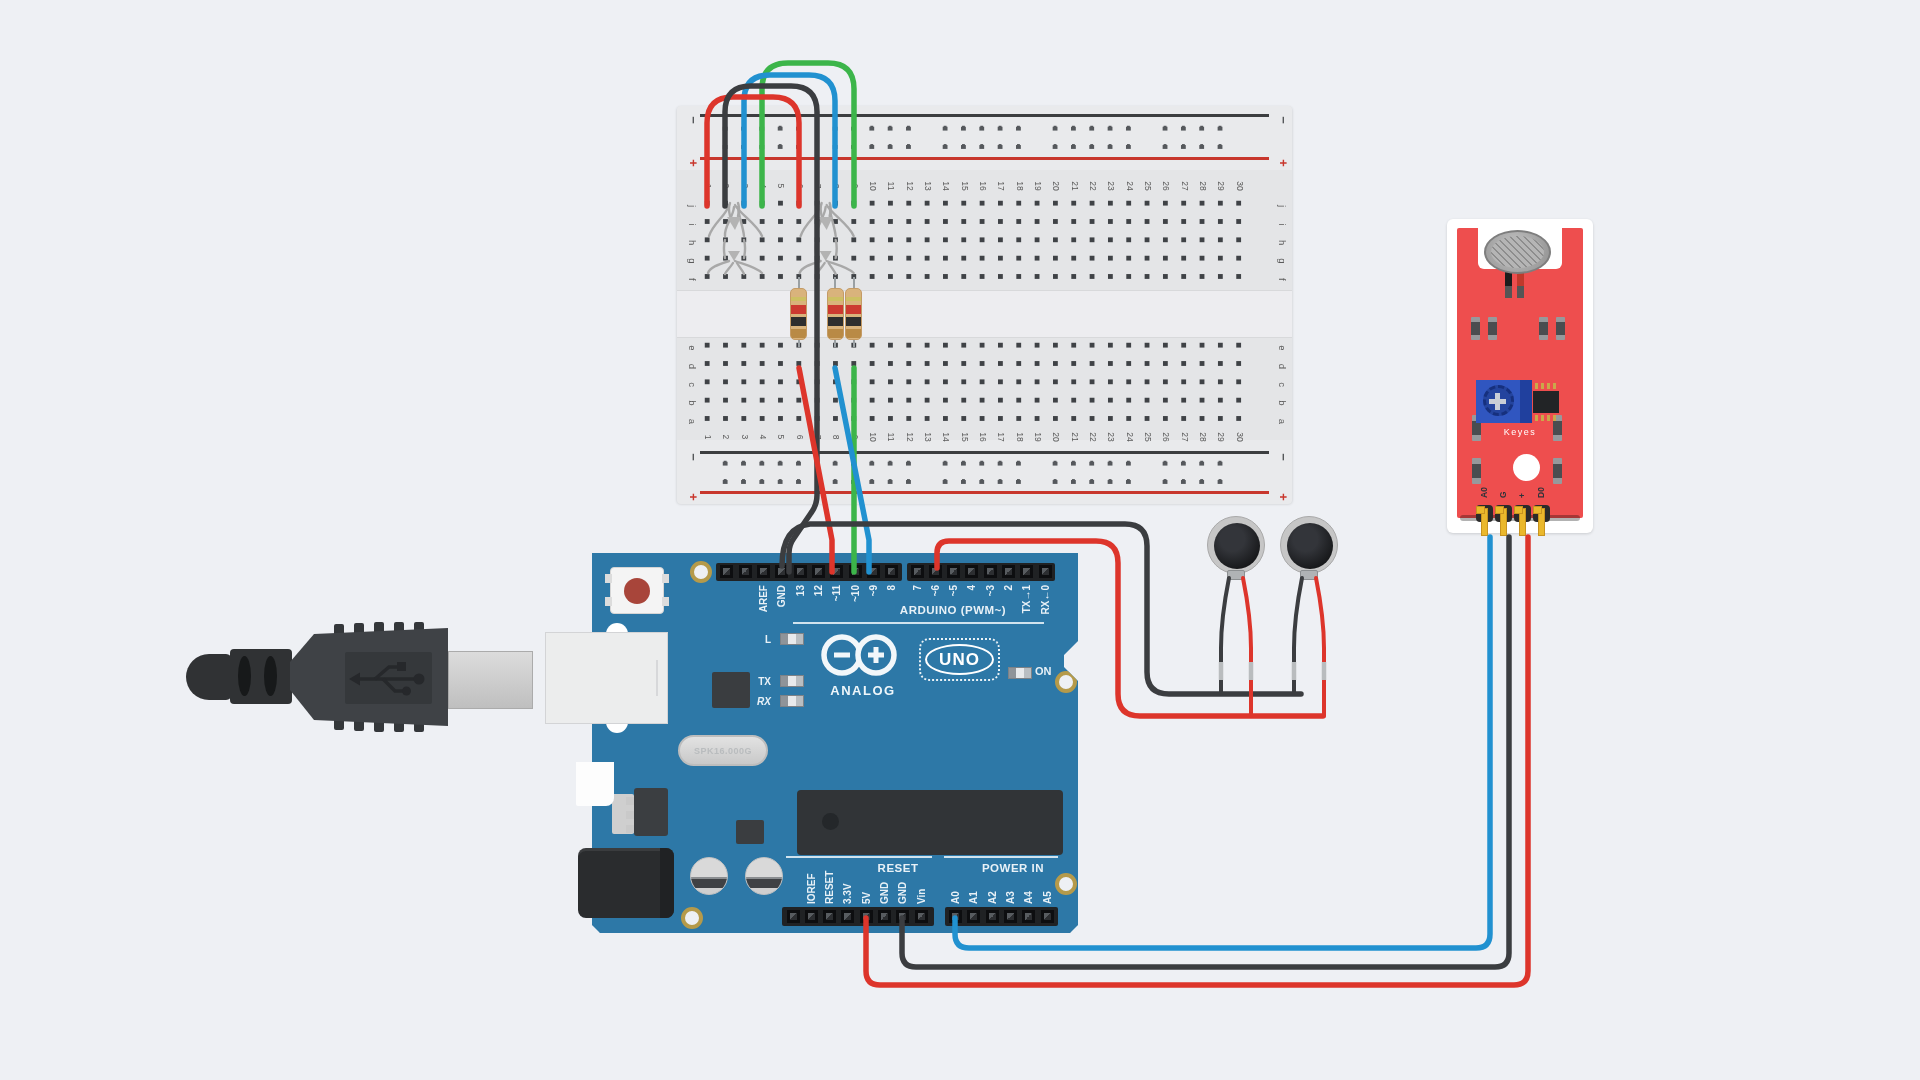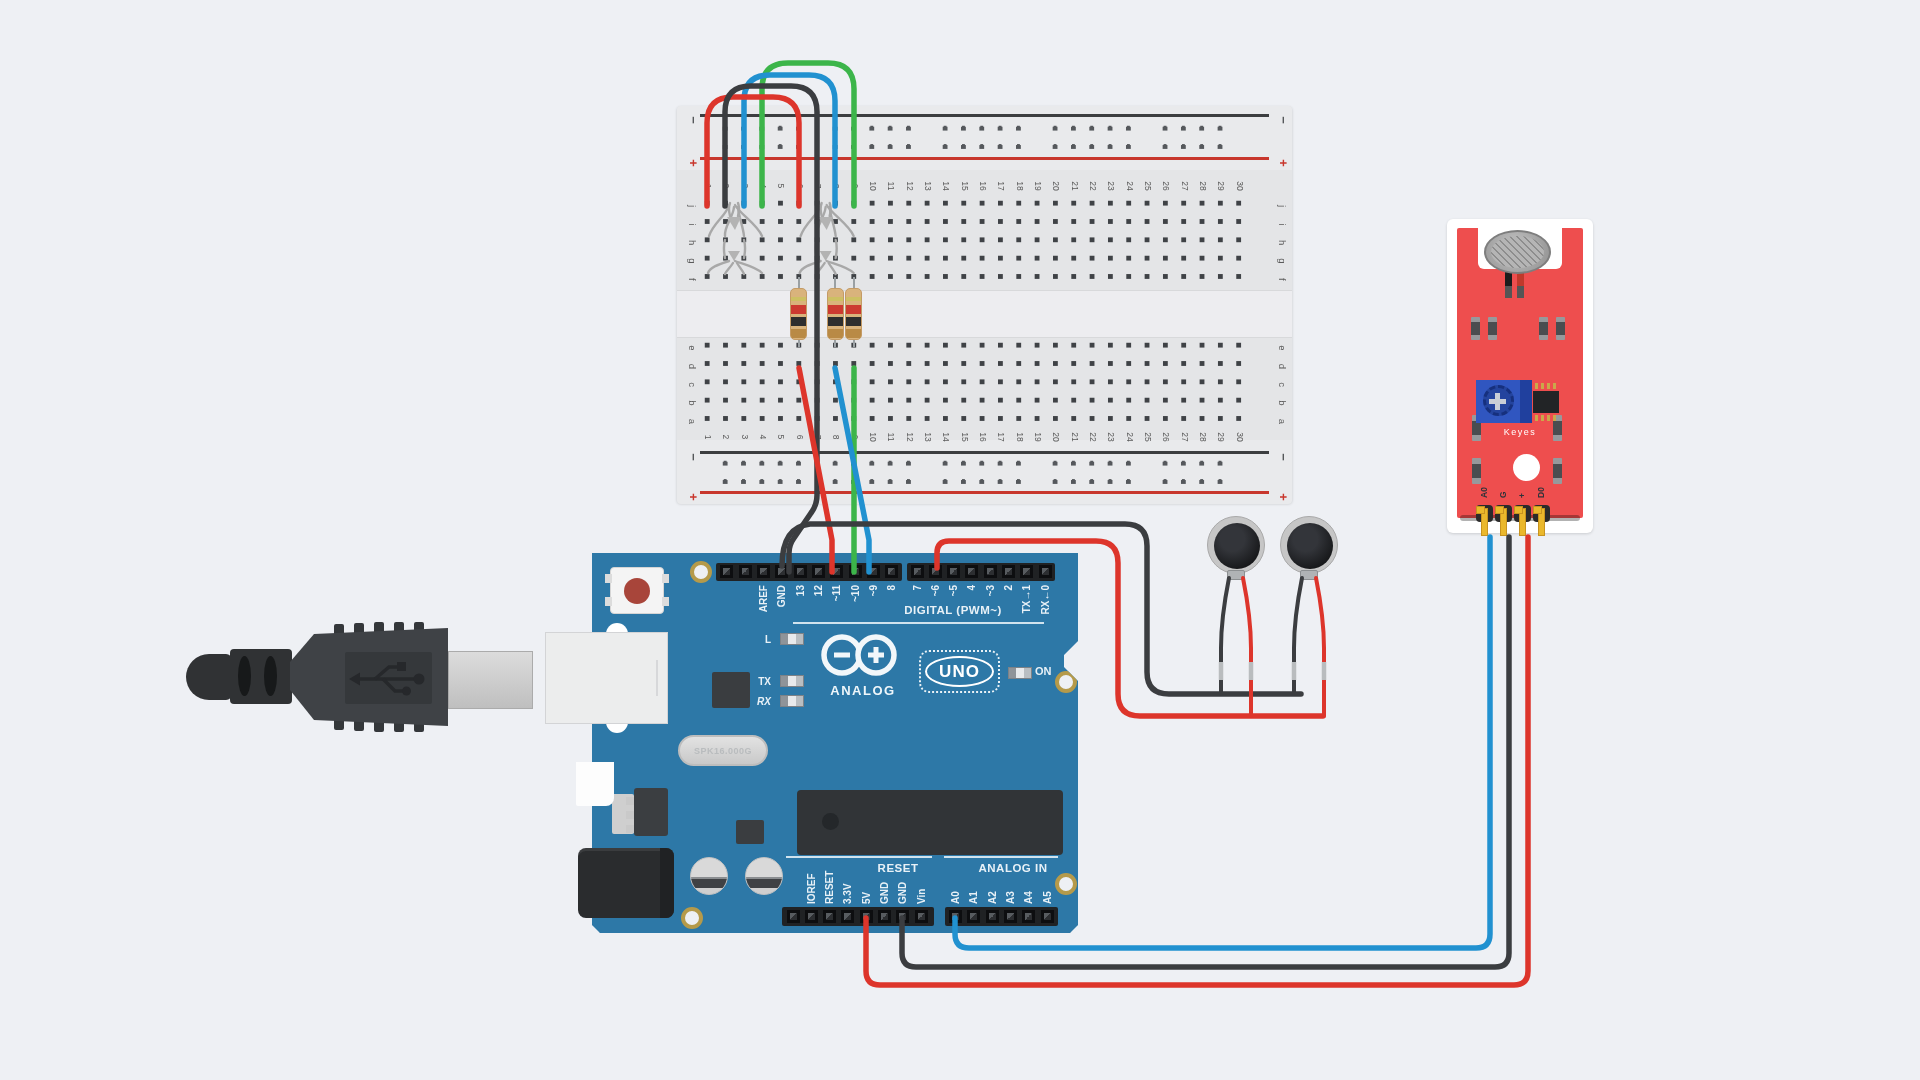--- a/index.html
+++ b/index.html
@@ -37,21 +37,21 @@
   #reset-btn{left:18px;top:14px;width:54px;height:47px;background:#f4f4f4;border-radius:4px;border:1px solid #d5d5d5;box-sizing:border-box;}
   #reset-btn .tab{position:absolute;width:7px;height:9px;background:#dcdcdc;}
   #reset-cap{left:13px;top:10px;width:26px;height:26px;border-radius:50%;background:#a8453a;}
   #atmega{left:205px;top:237px;width:266px;height:65px;background:#313437;border-radius:4px;}
   #atmega .dimple{position:absolute;left:25px;top:23px;width:17px;height:17px;border-radius:50%;background:#24272a;}
   #crystal{left:86px;top:182px;width:90px;height:31px;border-radius:16px;background:linear-gradient(#e2e2e2,#c9c9c9);
            border:2px solid #bdbdbd;box-sizing:border-box;color:#b9bcbe;font-size:9px;font-weight:bold;
            display:flex;align-items:center;justify-content:center;letter-spacing:.5px;}
   .cap{width:38px;height:38px;border-radius:50%;border:1px solid #c2c2c2;box-sizing:border-box;
        background:linear-gradient(180deg,#d9d9d9 0 52%,#8a8d90 52% 58%,#3f4144 58% 84%,#cfcfcf 84%);}
-  #uno-badge{left:327px;top:97px;width:81px;height:43px;border:2px dotted rgba(255,255,255,.9);border-radius:10px;box-sizing:border-box;}
+  #uno-badge{left:327px;top:85px;width:81px;height:43px;border:2px dotted rgba(255,255,255,.9);border-radius:10px;box-sizing:border-box;}
   #uno-oval{position:absolute;left:4px;top:4px;width:69px;height:31px;border:2px solid #fff;border-radius:50%;box-sizing:border-box;
             display:flex;align-items:center;justify-content:center;color:#fff;font-size:17px;font-weight:600;letter-spacing:1px;}
   #brand-text{left:226px;top:130px;width:90px;text-align:center;color:#eef6fa;font-weight:bold;font-size:13px;letter-spacing:1.5px;}
   
   .usb-dark{background:#303234;}
   #usb-body{left:290px;top:626px;width:158px;height:102px;background:#3f4246;
      clip-path:polygon(0px 36px,24px 8px,158px 2px,158px 100px,24px 94px,0px 64px);}
   #usb-panel{left:345px;top:652px;width:87px;height:52px;background:#35383b;border-radius:2px;}
   
   #sensor-card{left:1447px;top:219px;width:146px;height:314px;background:#ffffff;border-radius:6px;box-shadow:0 1px 3px rgba(0,0,0,.15);}
@@ -241,23 +241,23 @@
           <div class="pin-i" style="position:absolute;left:3px;top:3px;"></div>
         </div>
         <div class="abs pin-o" style="left:448.54999999999995px;top:357px;">
           <div class="pin-i" style="position:absolute;left:3px;top:3px;"></div>
         </div>
       </div>
 
     <div class="abs silk" style="left:201px;top:69px;width:251px;height:2px;"></div>
     <div class="abs silk" style="left:194px;top:303px;width:146px;height:2px;"></div>
     <div class="abs silk" style="left:352px;top:303px;width:114px;height:2px;"></div>
-    <div class="abs sect-label" style="left:276px;top:51px;width:170px;">DIGITAL (PWM~)</div>
+    <div class="abs sect-label" style="left:276px;top:51px;width:170px;">ARDUINO (PWM~)</div>
     <div class="abs sect-label" style="left:266px;top:309px;width:80px;">RESET</div>
-    <div class="abs sect-label" style="left:381px;top:309px;width:80px;">ANALOG IN</div>
+    <div class="abs sect-label" style="left:381px;top:309px;width:80px;">POWER IN</div>
 
     <div class="abs led-label" style="left:165px;top:81px;width:14px;">L</div>
     <div class="abs led-rect" style="left:188px;top:80px;"></div>
     <div class="abs led-label" style="left:157px;top:123px;width:22px;">TX</div>
     <div class="abs led-rect" style="left:188px;top:122px;"></div>
     <div class="abs led-label" style="left:157px;top:143px;width:22px;font-style:italic;">RX</div>
     <div class="abs led-rect" style="left:188px;top:142px;"></div>
     <div class="abs led-rect" style="left:416px;top:114px;"></div>
     <div class="abs" style="left:443px;top:112px;color:#e8f1f7;font-weight:bold;font-size:11px;">ON</div>
 

